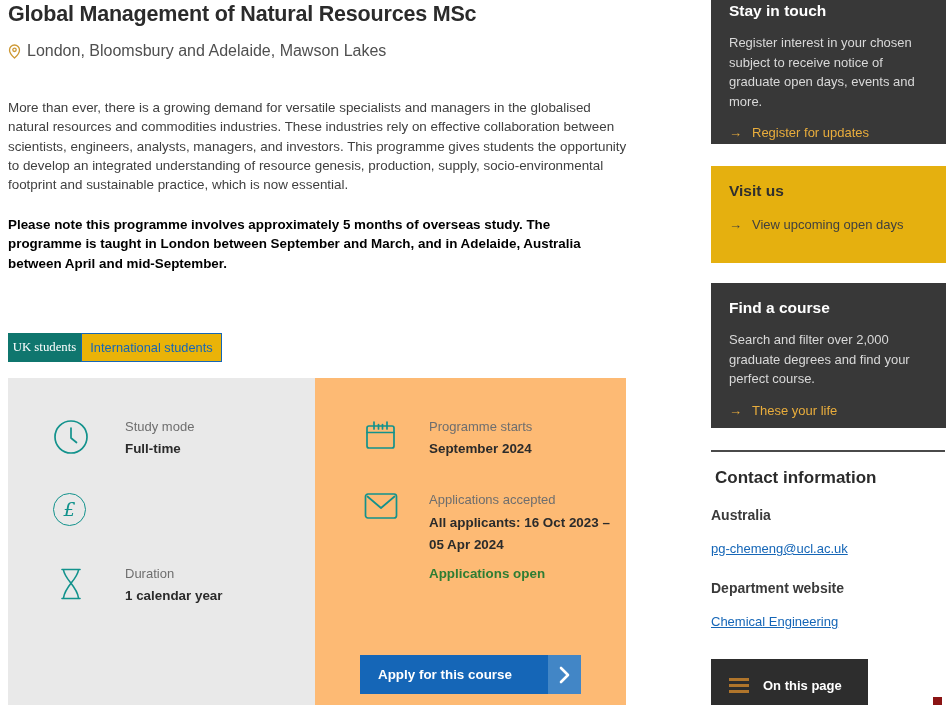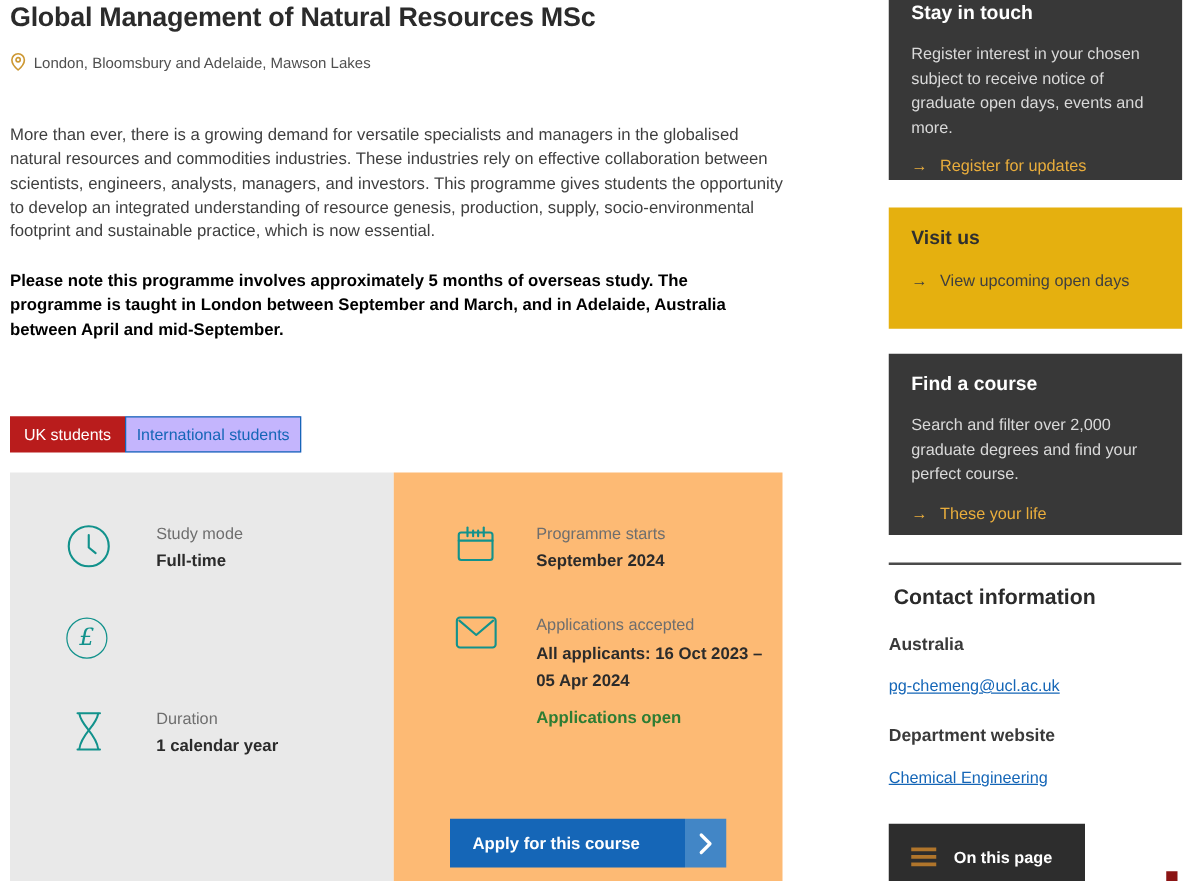--- a/index.html
+++ b/index.html
@@ -2,28 +2,28 @@
 <html><head>
 <meta charset="utf-8">
 <style>
   html,body { margin:0; padding:0; background:#fff; }
   * { font-family:"Liberation Sans", sans-serif; }
   .page { position:relative; width:946px; height:705px; background:#ffffff; overflow:hidden; }
 
   
   .main { position:absolute; left:8px; top:0; width:622px; height:705px; }
   .title { position:absolute; top:2px; left:0; margin:0; font-size:21.5px; font-weight:bold; color:#2b2b2b; letter-spacing:-0.2px; white-space:nowrap; }
-  .location { position:absolute; top:42px; left:0; display:flex; align-items:center; gap:6px; font-size:12px; color:#4f4f4f; }
+  .location { position:absolute; top:42px; left:0; display:flex; align-items:center; gap:6px; font-size:16px; color:#4f4f4f; }
   .intro { position:absolute; top:98px; left:0; width:622px; margin:0; font-size:13.4px; line-height:19.3px; color:#3f3f3f; }
   .note  { position:absolute; top:215px; left:0; width:618px; margin:0; font-size:13.4px; line-height:19.3px; font-weight:bold; color:#000000; }
 
   .tabs { position:absolute; top:333px; left:0; display:flex; }
   .tab { height:29px; box-sizing:border-box; display:flex; align-items:center; justify-content:center; font-size:12.8px; cursor:pointer; }
-  .tab.active   { background:#b91c1c; color:#fff; width:92px; font-weight:normal; }
-  .tab.inactive { background:#c4b5fd; color:#1566B7; border:1px solid #1566B7; width:141px; }
+  .tab.active   { background:#0f766e; color:#fff; width:73px; font-weight:normal;font-family:Liberation Serif, serif; }
+  .tab.inactive { background:#eab308; color:#1566B7; border:1px solid #1566B7; width:141px; }
 
   .panel { position:absolute; top:378px; left:0; width:618px; height:327px; }
   .col { position:absolute; top:0; height:327px; box-sizing:border-box; }
   .col-left  { left:0; width:307px; background:#e9e9e9; padding:39px 0 0 45px; }
   .col-right { left:307px; width:311px; background:#fdba74; padding:39px 0 0 49px; }
   .info-row { display:flex; margin-bottom:32px; }
   .col-left  .info-row { gap:36px; min-height:41px; }
   .col-right .info-row { gap:32px; }
   .icon-wrap { width:36px; flex:0 0 36px; padding-top:2px; }
   .col-right .icon-wrap { width:33px; flex:0 0 33px; }

